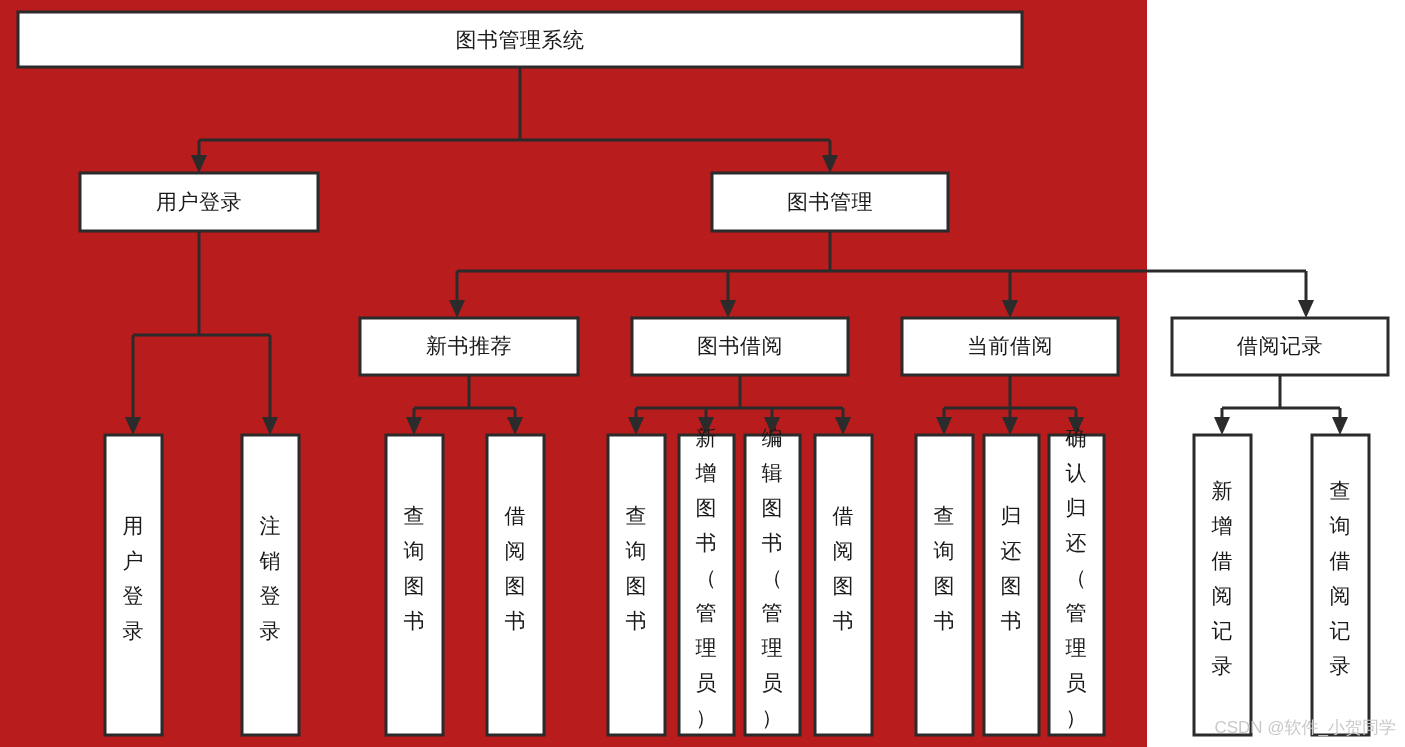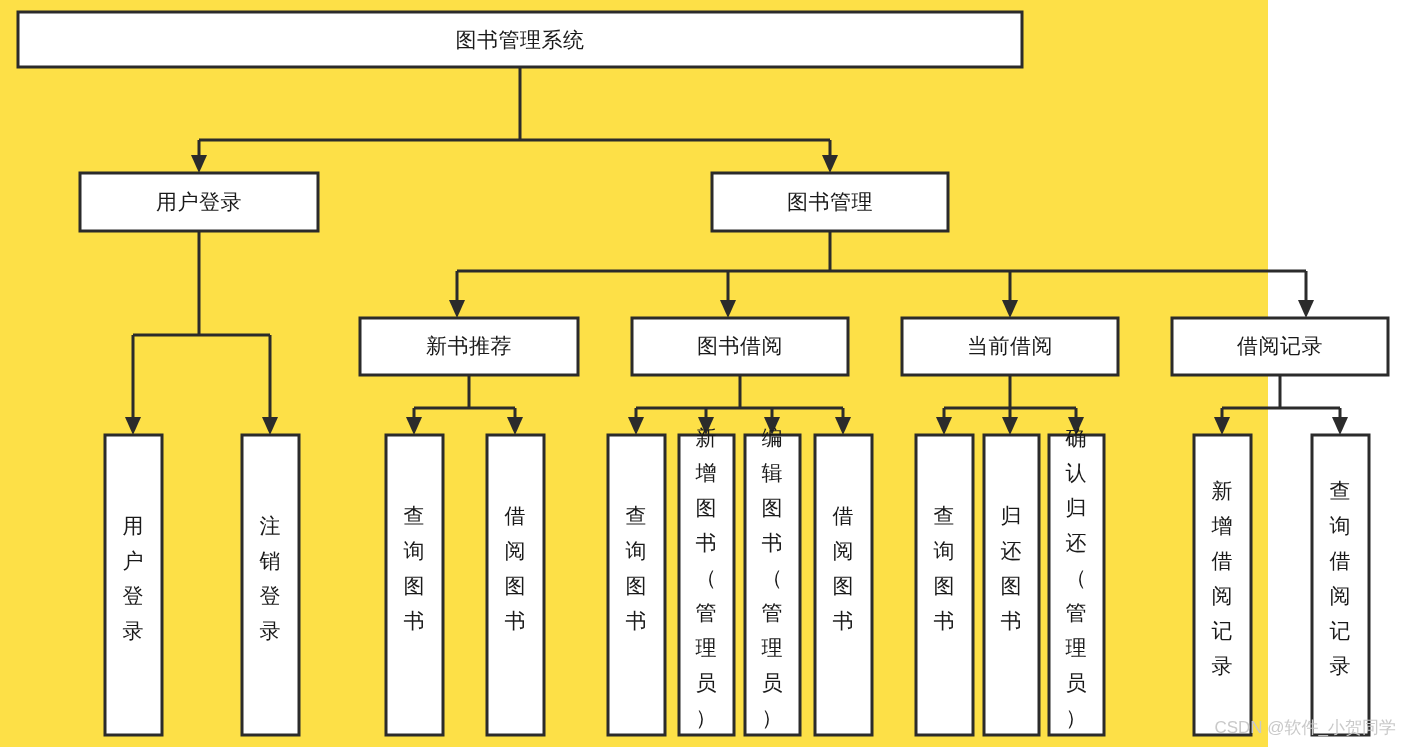--- a/index.html
+++ b/index.html
@@ -9,23 +9,23 @@
     background: #ffffff;
   }
   body {
     width: 1405px;
     height: 747px;
     font-family: "Liberation Sans", "DejaVu Sans", sans-serif;
     overflow: hidden;
   }
   #diagram-root {
     position: relative;
-    width: 1268px;
+    width: 1147px;
     height: 747px;
-    background: #fde047;
+    background: #b91c1c;
   }
   svg.diagram-canvas {
     position: absolute;
     top: 0;
     left: 0;
     width: 1405px;
     height: 747px;
     display: block;
   }
   .node-rect {

